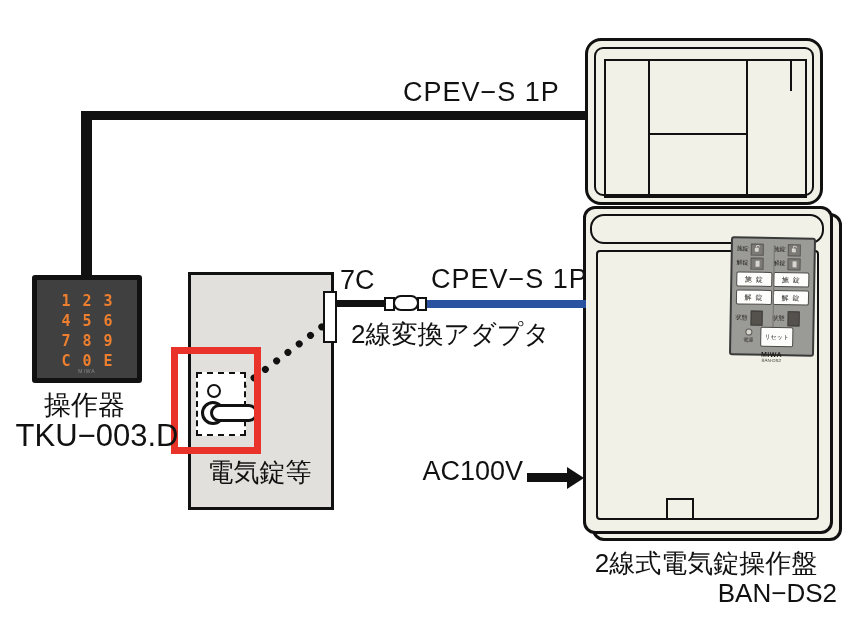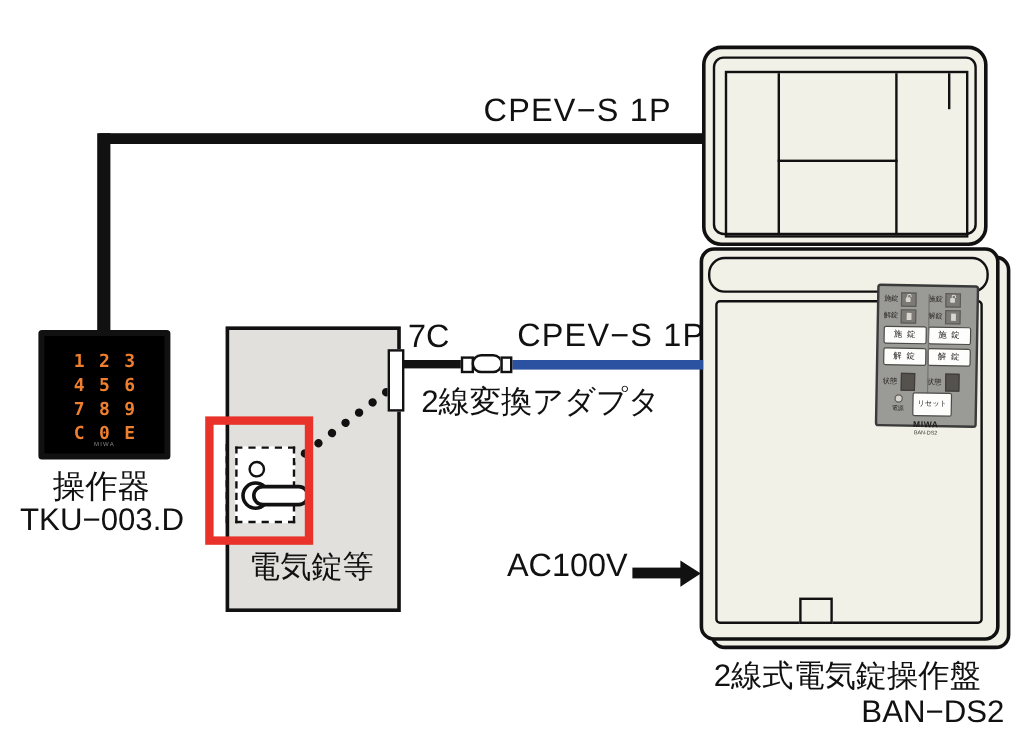--- a/index.html
+++ b/index.html
@@ -18,21 +18,21 @@
   .thinline{border:2px solid #111;}
 
   
   .door{background:var(--door-gray,#e2e0dc);border:3px solid #111;}
   .redbox{border:7px solid var(--highlight-red,#e8322a);}
 
   
   .dotline{width:106px;height:0;border-top:7px dotted #111;transform:rotate(-37deg);transform-origin:left center;}
 
   
-  .keypad{background:#000000;border:5px solid #111;border-radius:3px;}
+  .keypad{background:#404040;border:5px solid #111;border-radius:3px;}
   .kp-digits{margin-top:11px;text-align:center;font-family:"DejaVu Sans Mono",monospace;
     font-weight:bold;font-size:15px;line-height:20px;letter-spacing:12px;
     color:var(--digit-orange,#ee7f2e);padding-left:12px;}
   .kp-brand{position:absolute;bottom:4px;left:0;right:0;text-align:center;font-size:5px;color:#8a8a8a;letter-spacing:1px;}
 
   
   .subpanel{background:#9a9a97;border:2px solid #3a3a3a;border-radius:3px;transform:rotate(1deg);
     box-sizing:border-box;padding:5px 4px 3px 4px;}
   .sp-cols{display:flex;justify-content:space-between;}
   .sp-col{width:36px;display:flex;flex-direction:column;gap:3px;}
@@ -175,21 +175,21 @@
   <div class="abs keypad" style="left:32px;top:275px;width:100px;height:98px;">
     <div class="kp-digits">
       <div>123</div>
       <div>456</div>
       <div>789</div>
       <div>C0E</div>
     </div>
     <div class="kp-brand">MIWA</div>
   </div>
   <div class="abs txt" style="left:12px;top:387px;width:145px;text-align:center;font-size:27px;">操作器</div>
-  <div class="abs txt" style="left:0px;top:418px;width:170px;text-align:center;font-size:26px;">TKU−003.D</div>
+  <div class="abs txt" style="left:12px;top:418px;width:170px;text-align:center;font-size:31px;">TKU−003.D</div>
 
   <div class="abs txt" style="left:383px;top:456px;width:140px;text-align:right;font-size:27px;">AC100V</div>
   <div class="abs arrow-shaft" style="left:527px;top:473px;width:42px;height:9px;"></div>
   <div class="abs arrow-head" style="left:567px;top:467px;"></div>
 
   <div class="abs txt" style="left:575px;top:546px;width:262px;text-align:center;font-size:26px;">2線式電気錠操作盤</div>
   <div class="abs txt" style="left:575px;top:578px;width:262px;text-align:right;font-size:26px;">BAN−DS2</div>
 
 </div>
 

